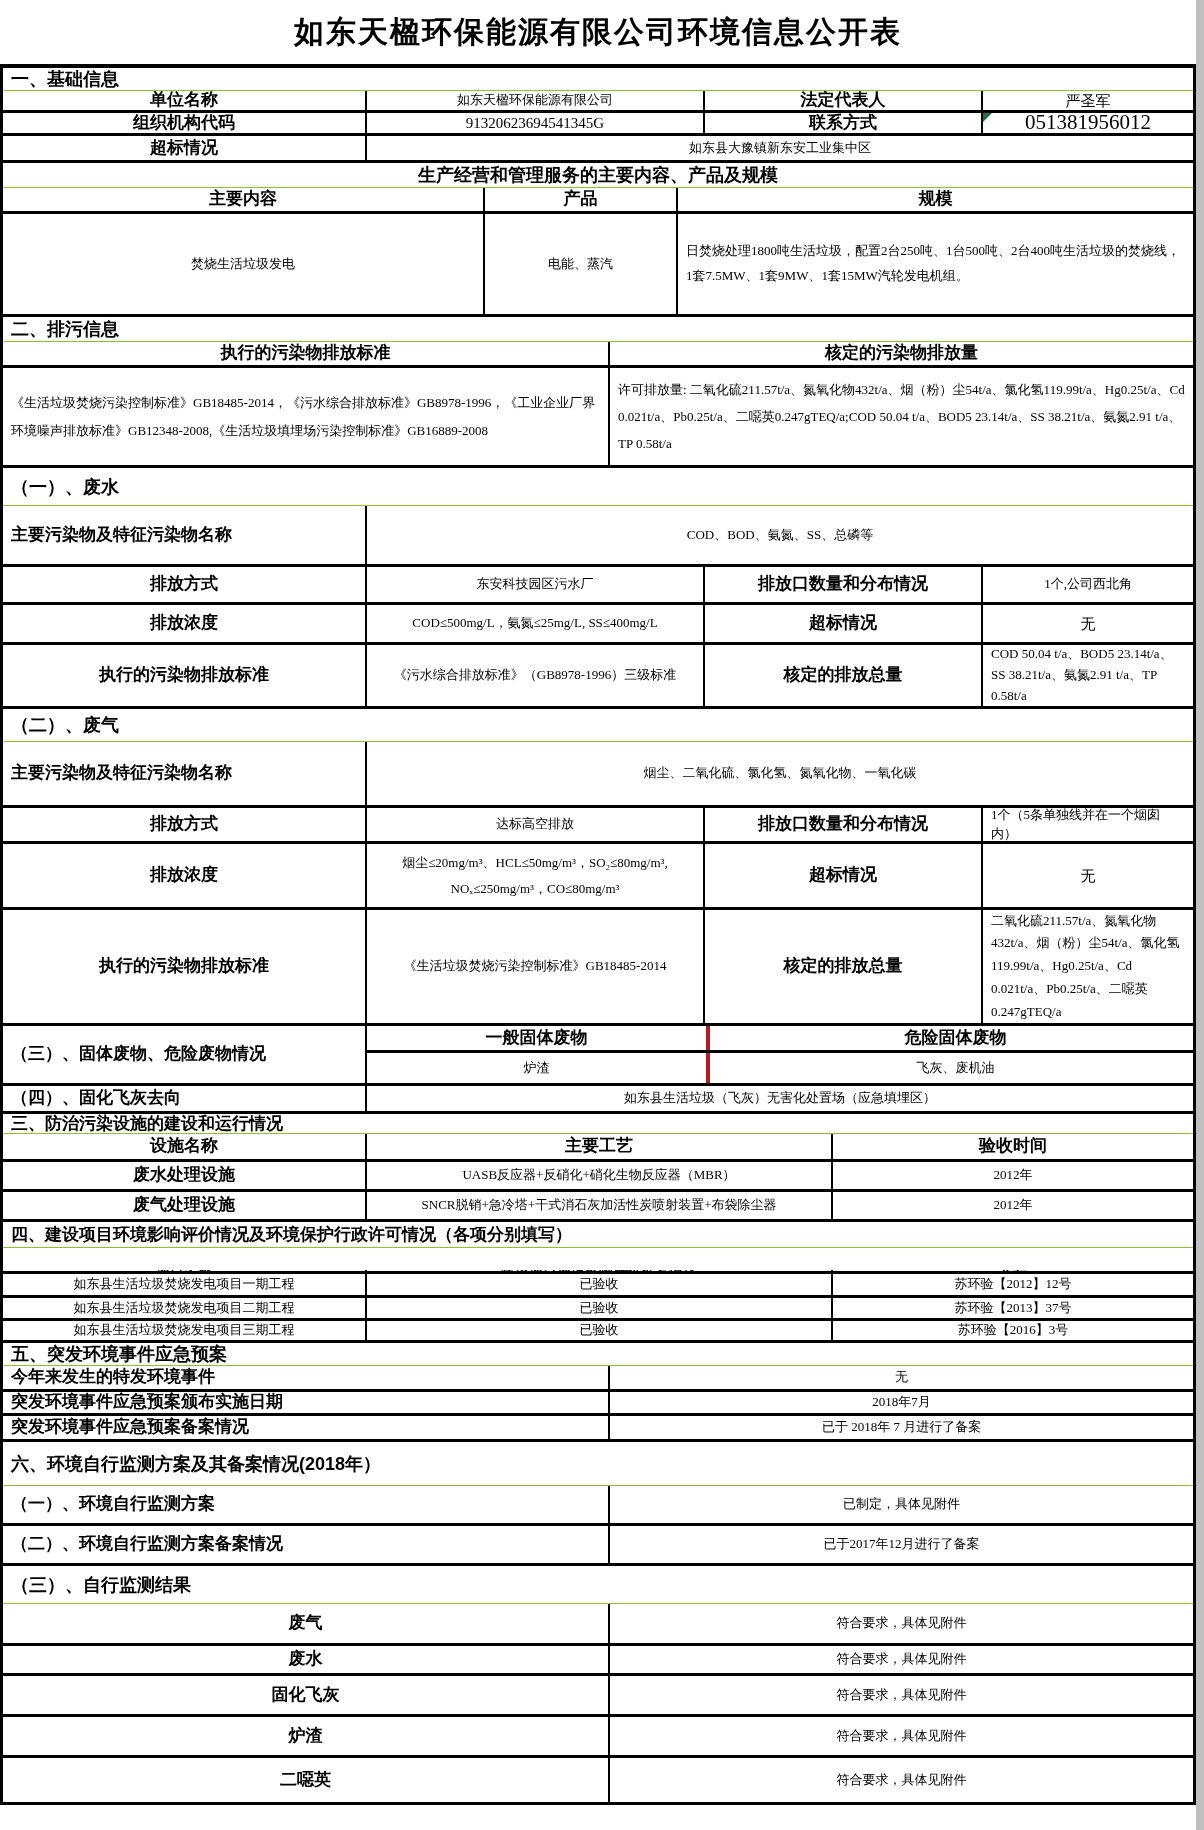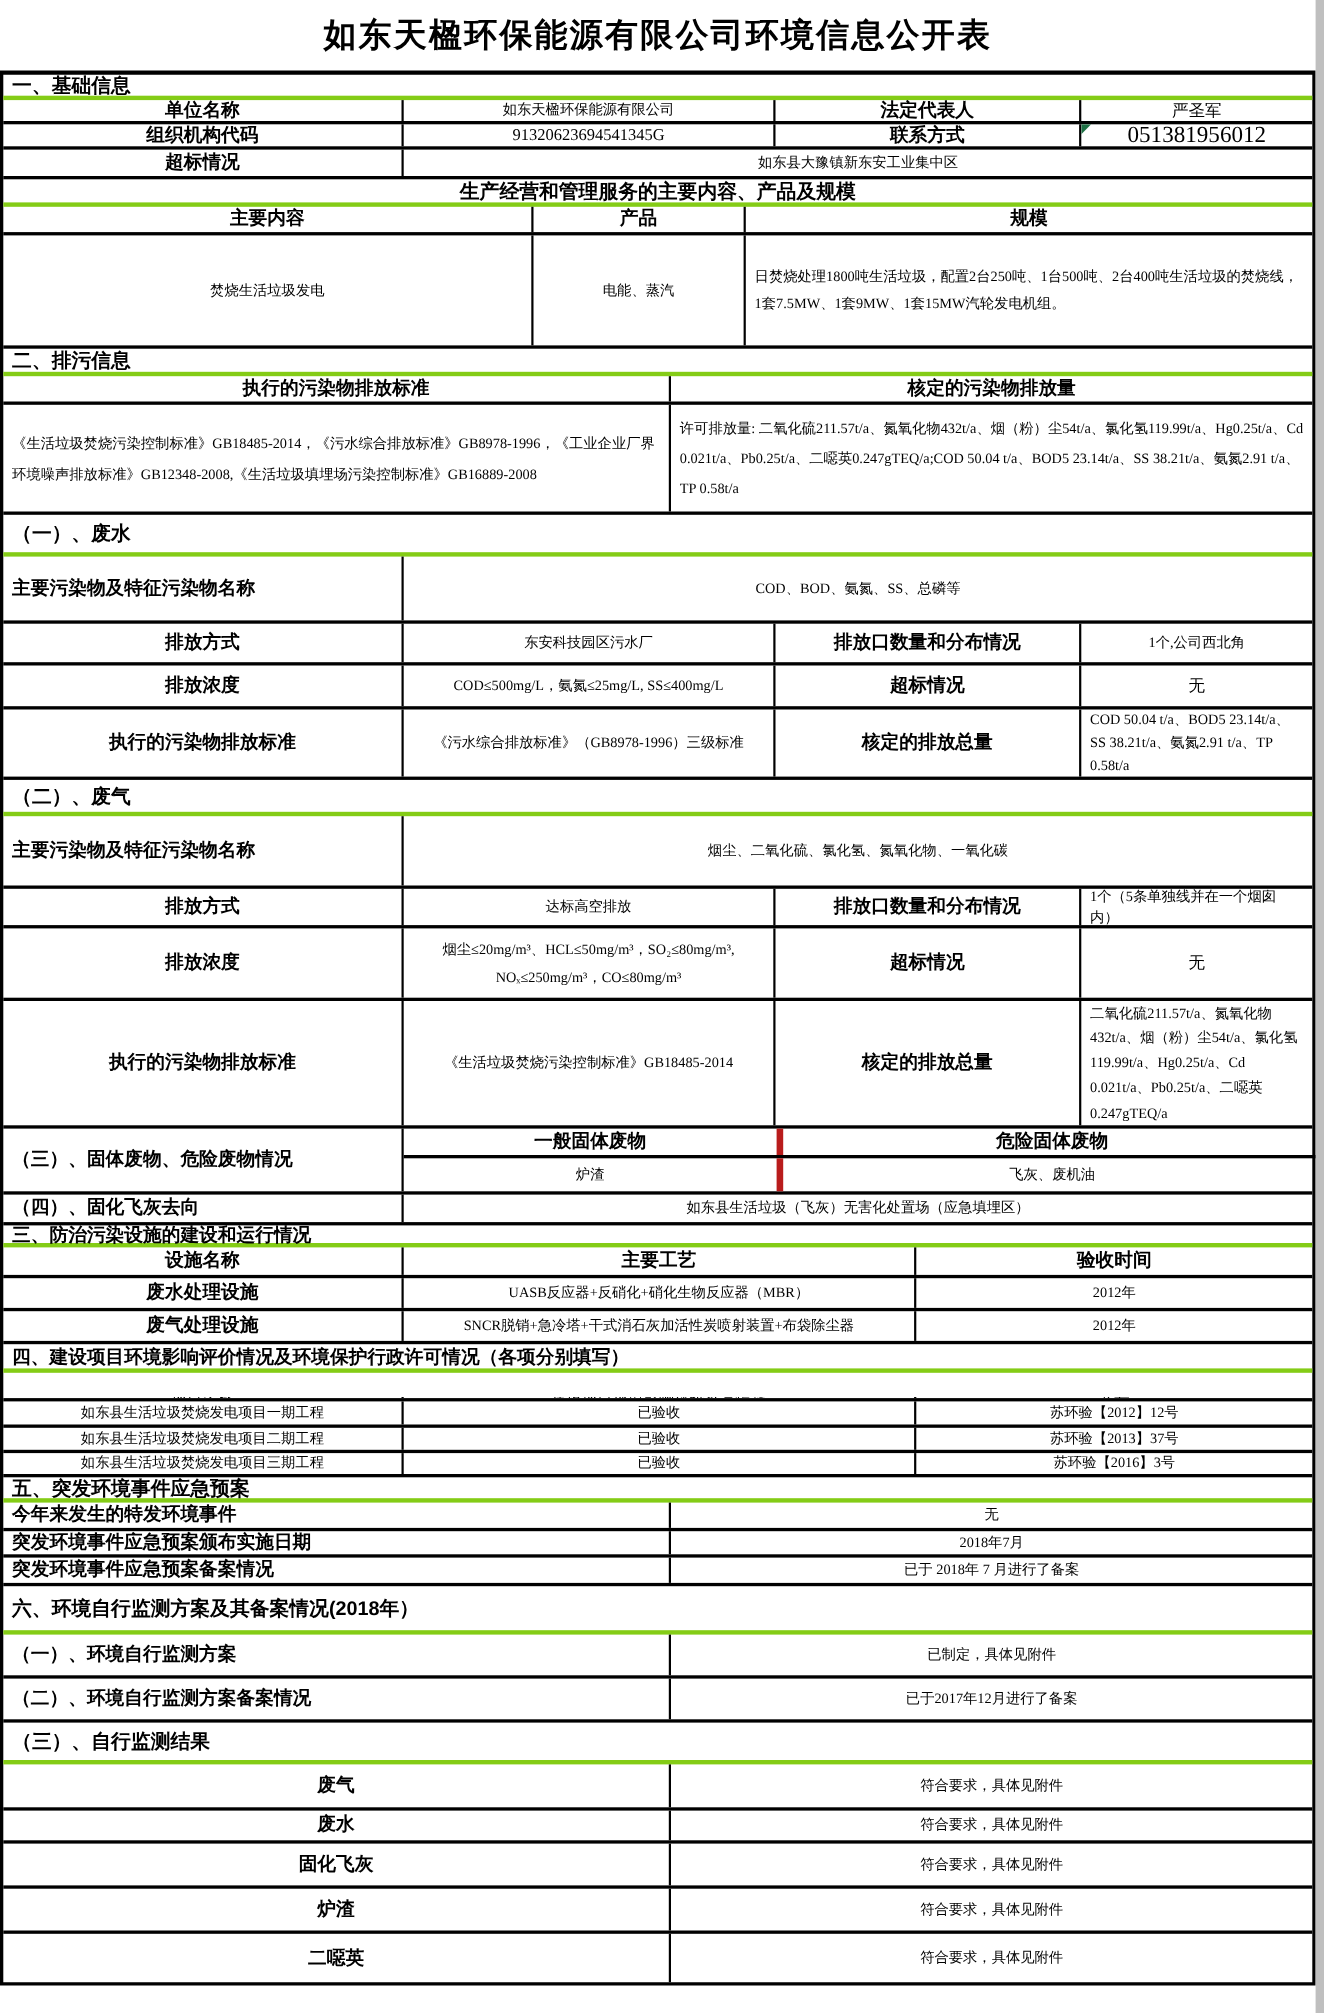--- a/index.html
+++ b/index.html
@@ -9,32 +9,32 @@
   .title{width:1196px;height:64px;display:flex;align-items:center;justify-content:center;
          font-size:30px;font-weight:bold;letter-spacing:2px;}
   .tbl{width:1196px;border:3px solid #000;border-top:4px solid #000;box-sizing:border-box;background:#fff;}
   .row{display:flex;box-sizing:border-box;border-bottom:3px solid #000;}
   .row:last-child{border-bottom:none;}
   .cell{box-sizing:border-box;display:flex;align-items:center;justify-content:center;
         text-align:center;overflow:hidden;}
   .cell + .cell{border-left:2px solid #000;}
   .bar{font-family:"Liberation Sans","DejaVu Sans",sans-serif;font-weight:bold;font-size:18px;
        display:flex;align-items:center;justify-content:flex-start;padding-left:8px;box-sizing:border-box;
-       border-bottom:4px solid #84cc16;}
+       border-bottom:1px solid #84cc16;}
   .lbl{font-family:"Liberation Sans","DejaVu Sans",sans-serif;font-weight:bold;font-size:17px;line-height:1.3;}
   .lbl-left{justify-content:flex-start;text-align:left;padding-left:8px;}
-  .lbl-sm{font-size:14px;font-weight:normal;font-family:"Liberation Sans","DejaVu Sans",sans-serif;margin-top:22px;}
+  .lbl-sm{font-size:14px;font-weight:bold;font-family:"Liberation Sans","DejaVu Sans",sans-serif;margin-top:22px;}
   .val{font-size:13px;line-height:1.6;}
   .val-left{justify-content:flex-start;text-align:left;padding:2px 8px;}
   .val-wide{line-height:2.1;}
   .stack{display:flex;flex-direction:column;flex:1;border-left:2px solid #000;box-sizing:border-box;}
   .stack .srow{display:flex;box-sizing:border-box;}
   .stack .srow + .srow{border-top:3px solid #000;}
   .stack .cell{border-left:none;}
-  .stack .cell + .cell{border-left:6px solid #b91c1c;}
+  .stack .cell + .cell{border-left:4px solid #b91c1c;}
   .w362{width:362px;flex:0 0 auto;}
   .w338{width:338px;flex:0 0 auto;}
   .w278{width:278px;flex:0 0 auto;}
   .w218{width:218px;flex:1 1 auto;}
   .w508{width:480px;flex:0 0 auto;}
   .w193{width:193px;flex:0 0 auto;}
   .w495{width:495px;flex:1 1 auto;}
   .w605{width:605px;flex:0 0 auto;}
   .w591{width:591px;flex:1 1 auto;}
   .w339{width:339px;flex:0 0 auto;}

